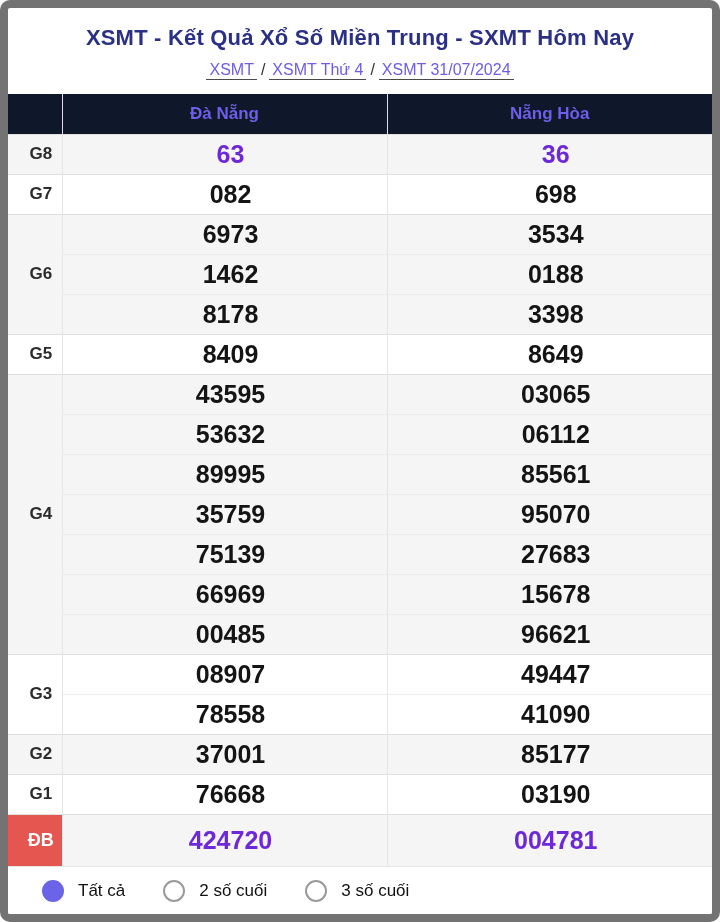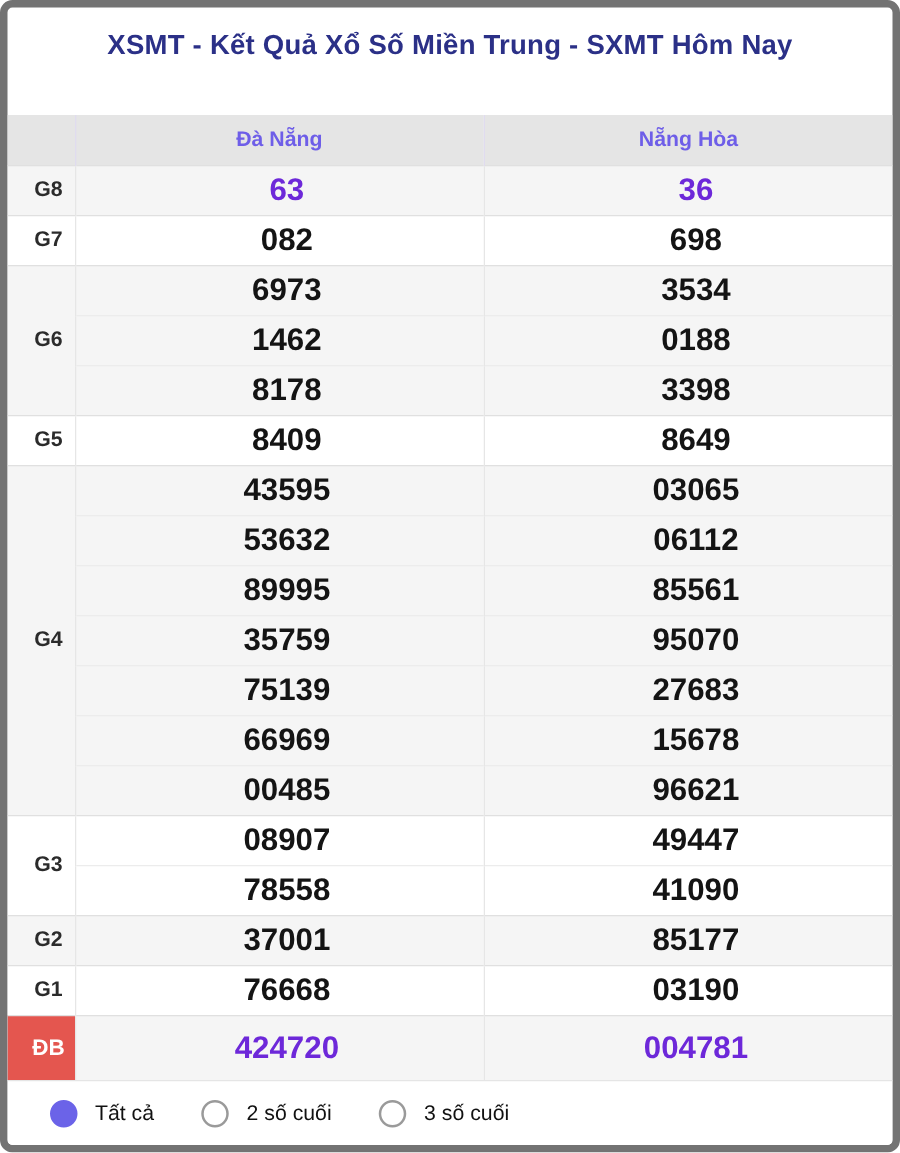--- a/index.html
+++ b/index.html
@@ -1,38 +1,38 @@
 <!DOCTYPE html>
 <html><head>
 <meta charset="utf-8">
 <style>
   * { margin:0; padding:0; box-sizing:border-box; }
   html,body { width:720px; height:922px; background:#fff; font-family:"Liberation Sans", sans-serif; }
   .page {
     width:720px; height:922px;
-    border:6px solid #737373;
+    border:8px solid #737373;
     border-radius:10px;
     overflow:hidden;
     background:#fff;
     display:flex; flex-direction:column;
   }
   
   .hdr { height:86px; padding-top:17px; text-align:center; }
   .title { font-size:22px; font-weight:700; color:#2b3087; letter-spacing:.2px; }
   .crumbs { margin-top:10px; font-size:16px; color:#333; }
   .crumbs a {
     color:#6e5ce7; font-weight:400; text-decoration:none;
     border-bottom:1px solid #4a4a4a; padding:0 3px 1px 3px; cursor:pointer;
   }
   .crumbs .sep { color:#333; margin:0 4px; }
   
   table { width:100%; border-collapse:collapse; table-layout:fixed; }
   col.c-label { width:54px; }
   th {
-    height:40px; background:#e5e5e5; color:#6e5ee8;
+    height:40px; background:#0f172a; color:#6e5ee8;
     font-size:17px; font-weight:700; text-align:center;
   }
   td { height:40px; text-align:center; vertical-align:middle;padding-left:12px; }
   td.val { font-size:25px; font-weight:700; color:#141414; }
   td.plabel { font-size:17px; font-weight:700; color:#2b2b2b; }
   tr.band-gray td { background:#f5f5f5; }
   tr.band-white td { background:#ffffff; }
   td.vline, th.vline { border-left:1px solid #e6e6e6; }
   th.vline { border-left:1px solid #e0dcef; }
   tr.group-start td { border-top:1px solid #e0e0e0; }
@@ -57,20 +57,23 @@
   .radio.on { background:#6b63e8; border-color:#6b63e8; }
   .opt-label { font-size:17px; color:#111; }
 </style>
 </head>
 <body>
 
 <div class="page">
 
   <div class="hdr">
     <div class="title">XSMT - Kết Quả Xổ Số Miền Trung - SXMT Hôm Nay</div>
+    <div class="crumbs">
+      <a>XSMT</a><span class="sep">/</span><a>XSMT Thứ 4</a><span class="sep">/</span><a>XSMT 31/07/2024</a>
+    </div>
   </div>
 
   <table>
     <colgroup>
         <col class="c-label">
         <col>
         <col>
       </colgroup>
     <thead>
       <tr>

